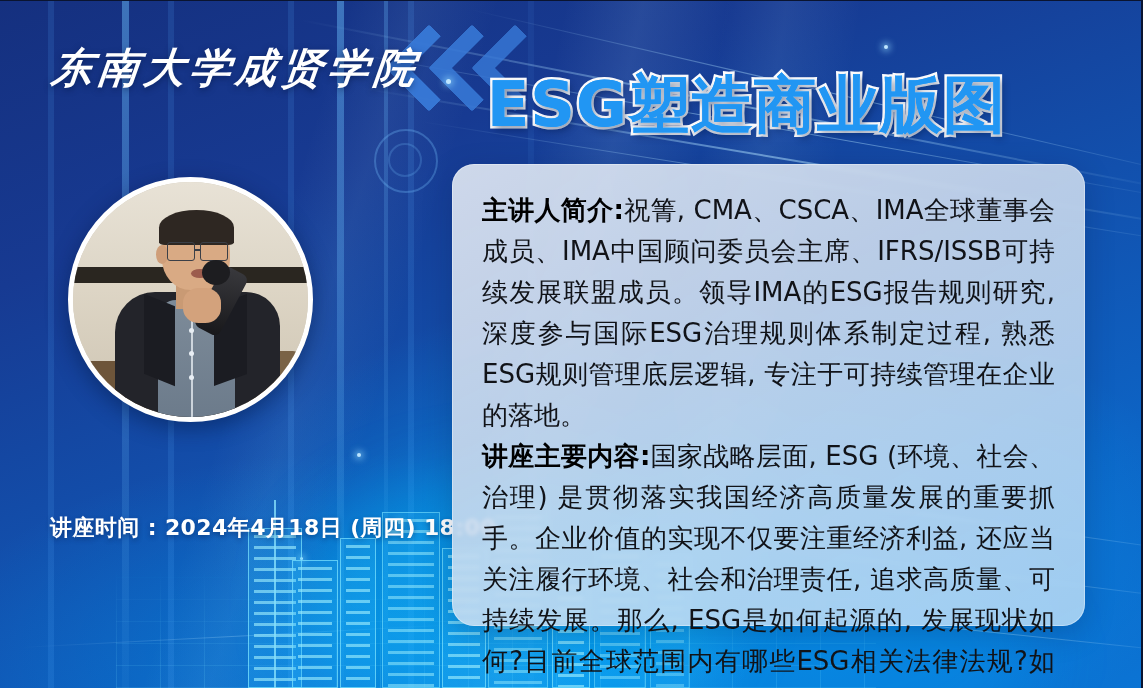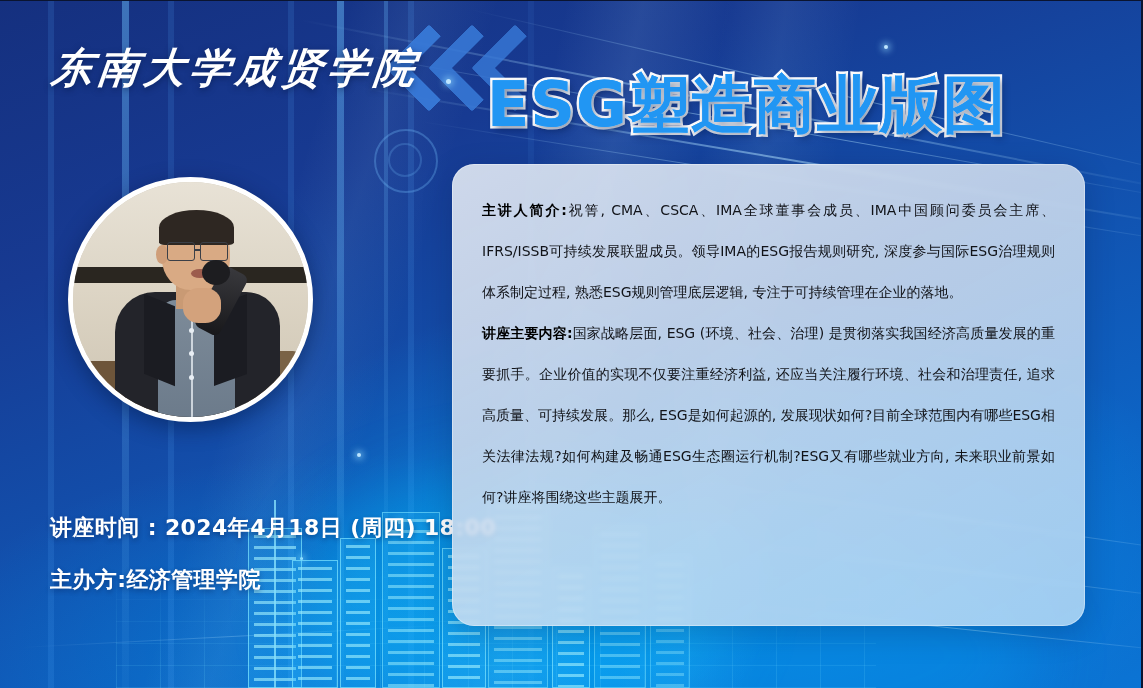--- a/index.html
+++ b/index.html
@@ -158,21 +158,21 @@
 
   
   .panel{
     position:absolute;left:452px;top:163px;width:633px;height:462px;border-radius:22px;
     background:linear-gradient(152deg, rgba(226,233,243,.90) 0%, rgba(208,221,238,.88) 40%, rgba(196,220,242,.86) 72%, rgba(186,221,247,.84) 100%);
     box-shadow:0 8px 30px rgba(0,20,60,.22), inset 0 0 0 1px rgba(255,255,255,.35);
     padding:26px 30px 20px 30px;
     backdrop-filter:blur(2px);
   }
   .panel p{
-    margin:0;color:#111318;font-size:14px;line-height:41px;letter-spacing:0px;
+    margin:0;color:#111318;font-size:26px;line-height:41px;letter-spacing:0px;
     font-family:"DejaVu Sans","Liberation Sans",sans-serif;text-align:justify;
   }
   .panel p b{font-weight:700;color:#000;}
   .panel .block2{margin-top:0px;}
 </style>
 </head>
 <body>
 
 <div id="poster">
 
@@ -273,21 +273,20 @@
     <div class="ph ph-bridge"></div>
     <div class="ph ph-mouth"></div>
     <div class="ph ph-mic"></div>
     <div class="ph ph-michead"></div>
     <div class="ph ph-hand"></div>
   </div>
 
 
   <div class="meta">
     <div class="row">讲座时间 : 2024年4月18日 (周四) 18:00</div>
-    <div class="row">主办方:经济管理学院</div>
   </div>
 
   <div class="panel">
     <p><b>主讲人简介:</b><span>祝箐, CMA、CSCA、IMA全球董事会成员、IMA中国顾问委员会主席、IFRS/ISSB可持续发展联盟成员。领导IMA的ESG报告规则研究, 深度参与国际ESG治理规则体系制定过程, 熟悉ESG规则管理底层逻辑, 专注于可持续管理在企业的落地。</span></p>
     <p class="block2"><b>讲座主要内容:</b><span>国家战略层面, ESG (环境、社会、治理) 是贯彻落实我国经济高质量发展的重要抓手。企业价值的实现不仅要注重经济利益, 还应当关注履行环境、社会和治理责任, 追求高质量、可持续发展。那么, ESG是如何起源的, 发展现状如何?目前全球范围内有哪些ESG相关法律法规?如何构建及畅通ESG生态圈运行机制?ESG又有哪些就业方向, 未来职业前景如何?讲座将围绕这些主题展开。</span></p>
   </div>
 
 </div>
 
 </body></html>

